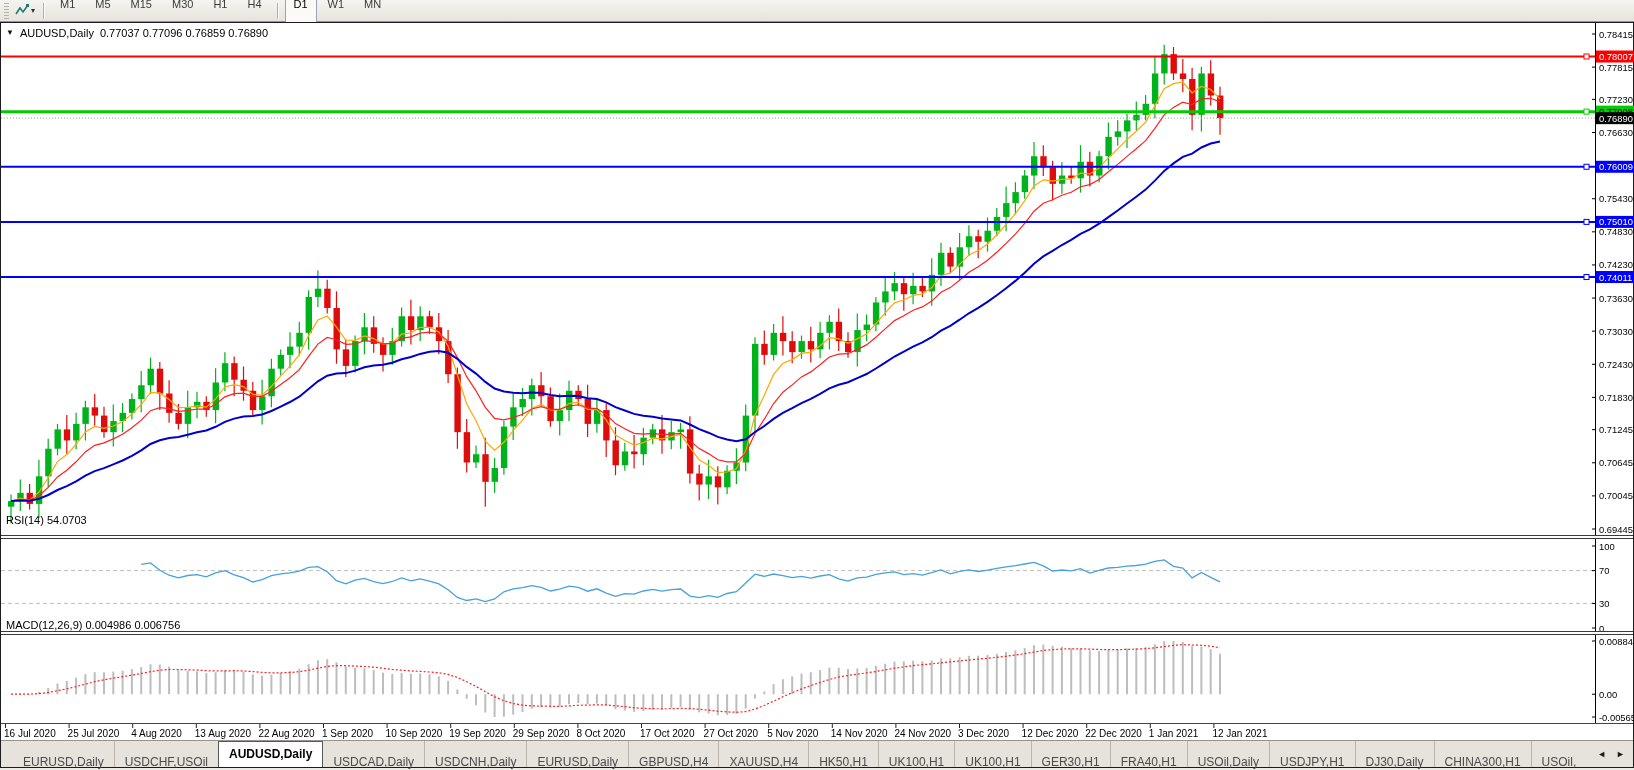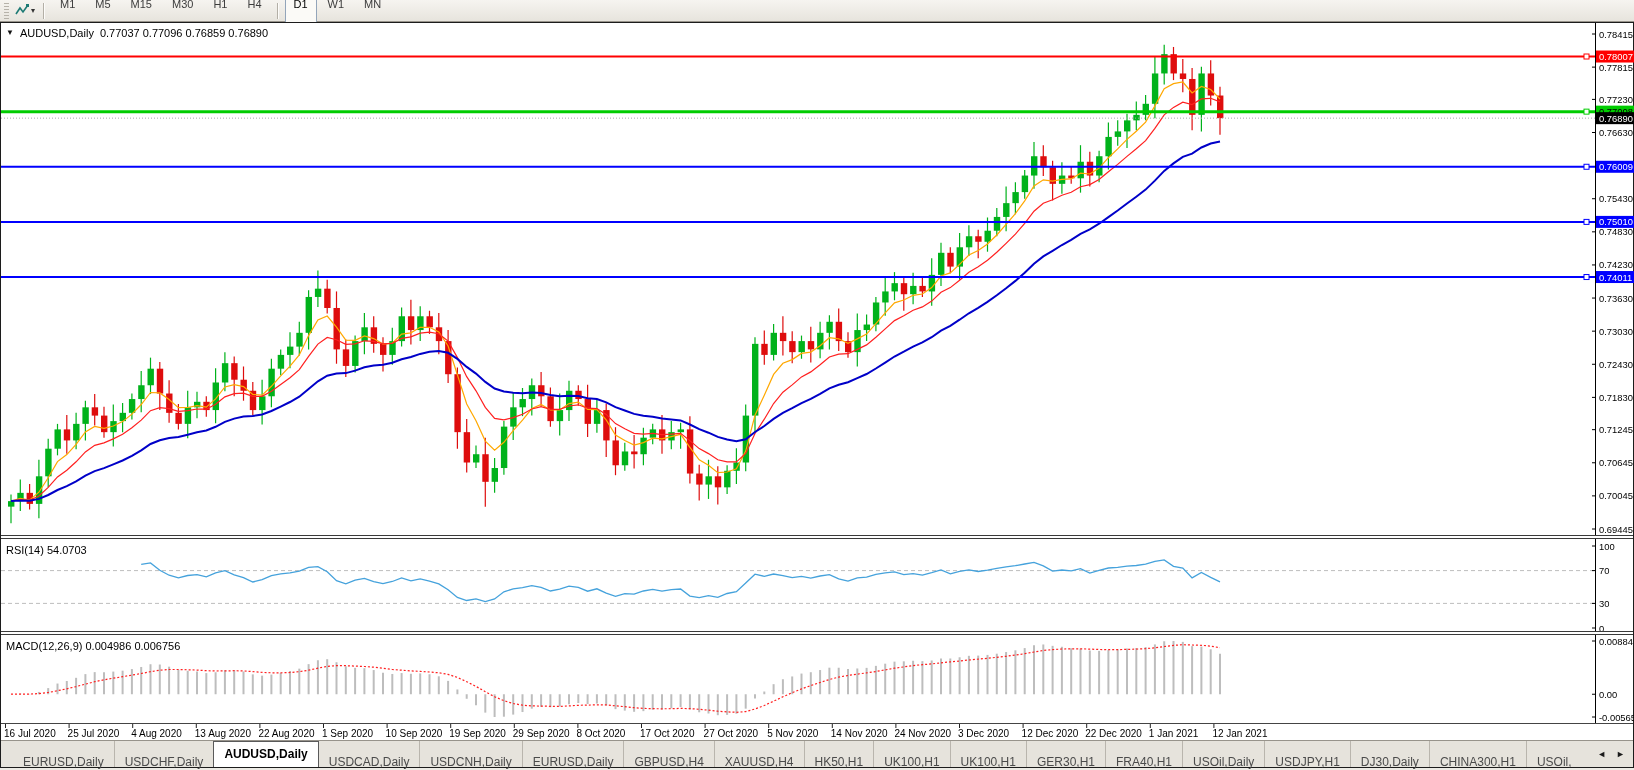--- a/index.html
+++ b/index.html
@@ -83,24 +83,24 @@
     </div>
 </div>
 
 <div class="chart-window">
 
   <div class="pane-label" style="top:4px">
     <span class="marker">▼</span>
     <span>AUDUSD,Daily</span>
     <span>0.77037 0.77096 0.76859 0.76890</span>
   </div>
-  <div class="pane-label" style="top:521px">
+  <div class="pane-label" style="top:491px">
     <span>RSI(14) 54.0703</span>
   </div>
-  <div class="pane-label" style="top:617px">
+  <div class="pane-label" style="top:596px">
     <span>MACD(12,26,9) 0.004986 0.006756</span>
   </div>
 
   <svg id="main-pane" width="1634" height="512">
       <g>
         <line x1="10" y1="471.5104800000001" x2="10" y2="500.20616" stroke="#00B21B" stroke-width="1.2"></line>
         <rect x="7" y="478.13256" width="6.4" height="5.5183999999999855" fill="#00B21B"></rect>
         <line x1="19.3" y1="456.6108000000005" x2="19.3" y2="488.0656800000001" stroke="#00B21B" stroke-width="1.2"></line>
         <rect x="16.3" y="469.8549600000003" width="6.4" height="8.277599999999723" fill="#00B21B"></rect>
         <line x1="28.6" y1="461.02552000000003" x2="28.6" y2="486.4101600000003" stroke="#DE0D0D" stroke-width="1.2"></line>
@@ -621,21 +621,21 @@
         <line x1="1149.3" y1="0" x2="1149.3" y2="4" stroke="#222"></line>
         <text x="1147.8" y="13" font-size="10" fill="#000">1 Jan 2021</text>
         <line x1="1212.9" y1="0" x2="1212.9" y2="4" stroke="#222"></line>
         <text x="1211.4" y="13" font-size="10" fill="#000">12 Jan 2021</text>
       </svg>
   </div>
 
   <div class="tab-bar">
 
     <div class="tab">EURUSD,Daily</div>
-      <div class="tab">USDCHF,Daily</div>
+      <div class="tab">USDCHF,USOil</div>
       <div class="tab active">AUDUSD,Daily</div>
       <div class="tab">USDCAD,Daily</div>
       <div class="tab">USDCNH,Daily</div>
       <div class="tab">EURUSD,Daily</div>
       <div class="tab">GBPUSD,H4</div>
       <div class="tab">XAUUSD,H4</div>
       <div class="tab">HK50,H1</div>
       <div class="tab">UK100,H1</div>
       <div class="tab">UK100,H1</div>
       <div class="tab">GER30,H1</div>

